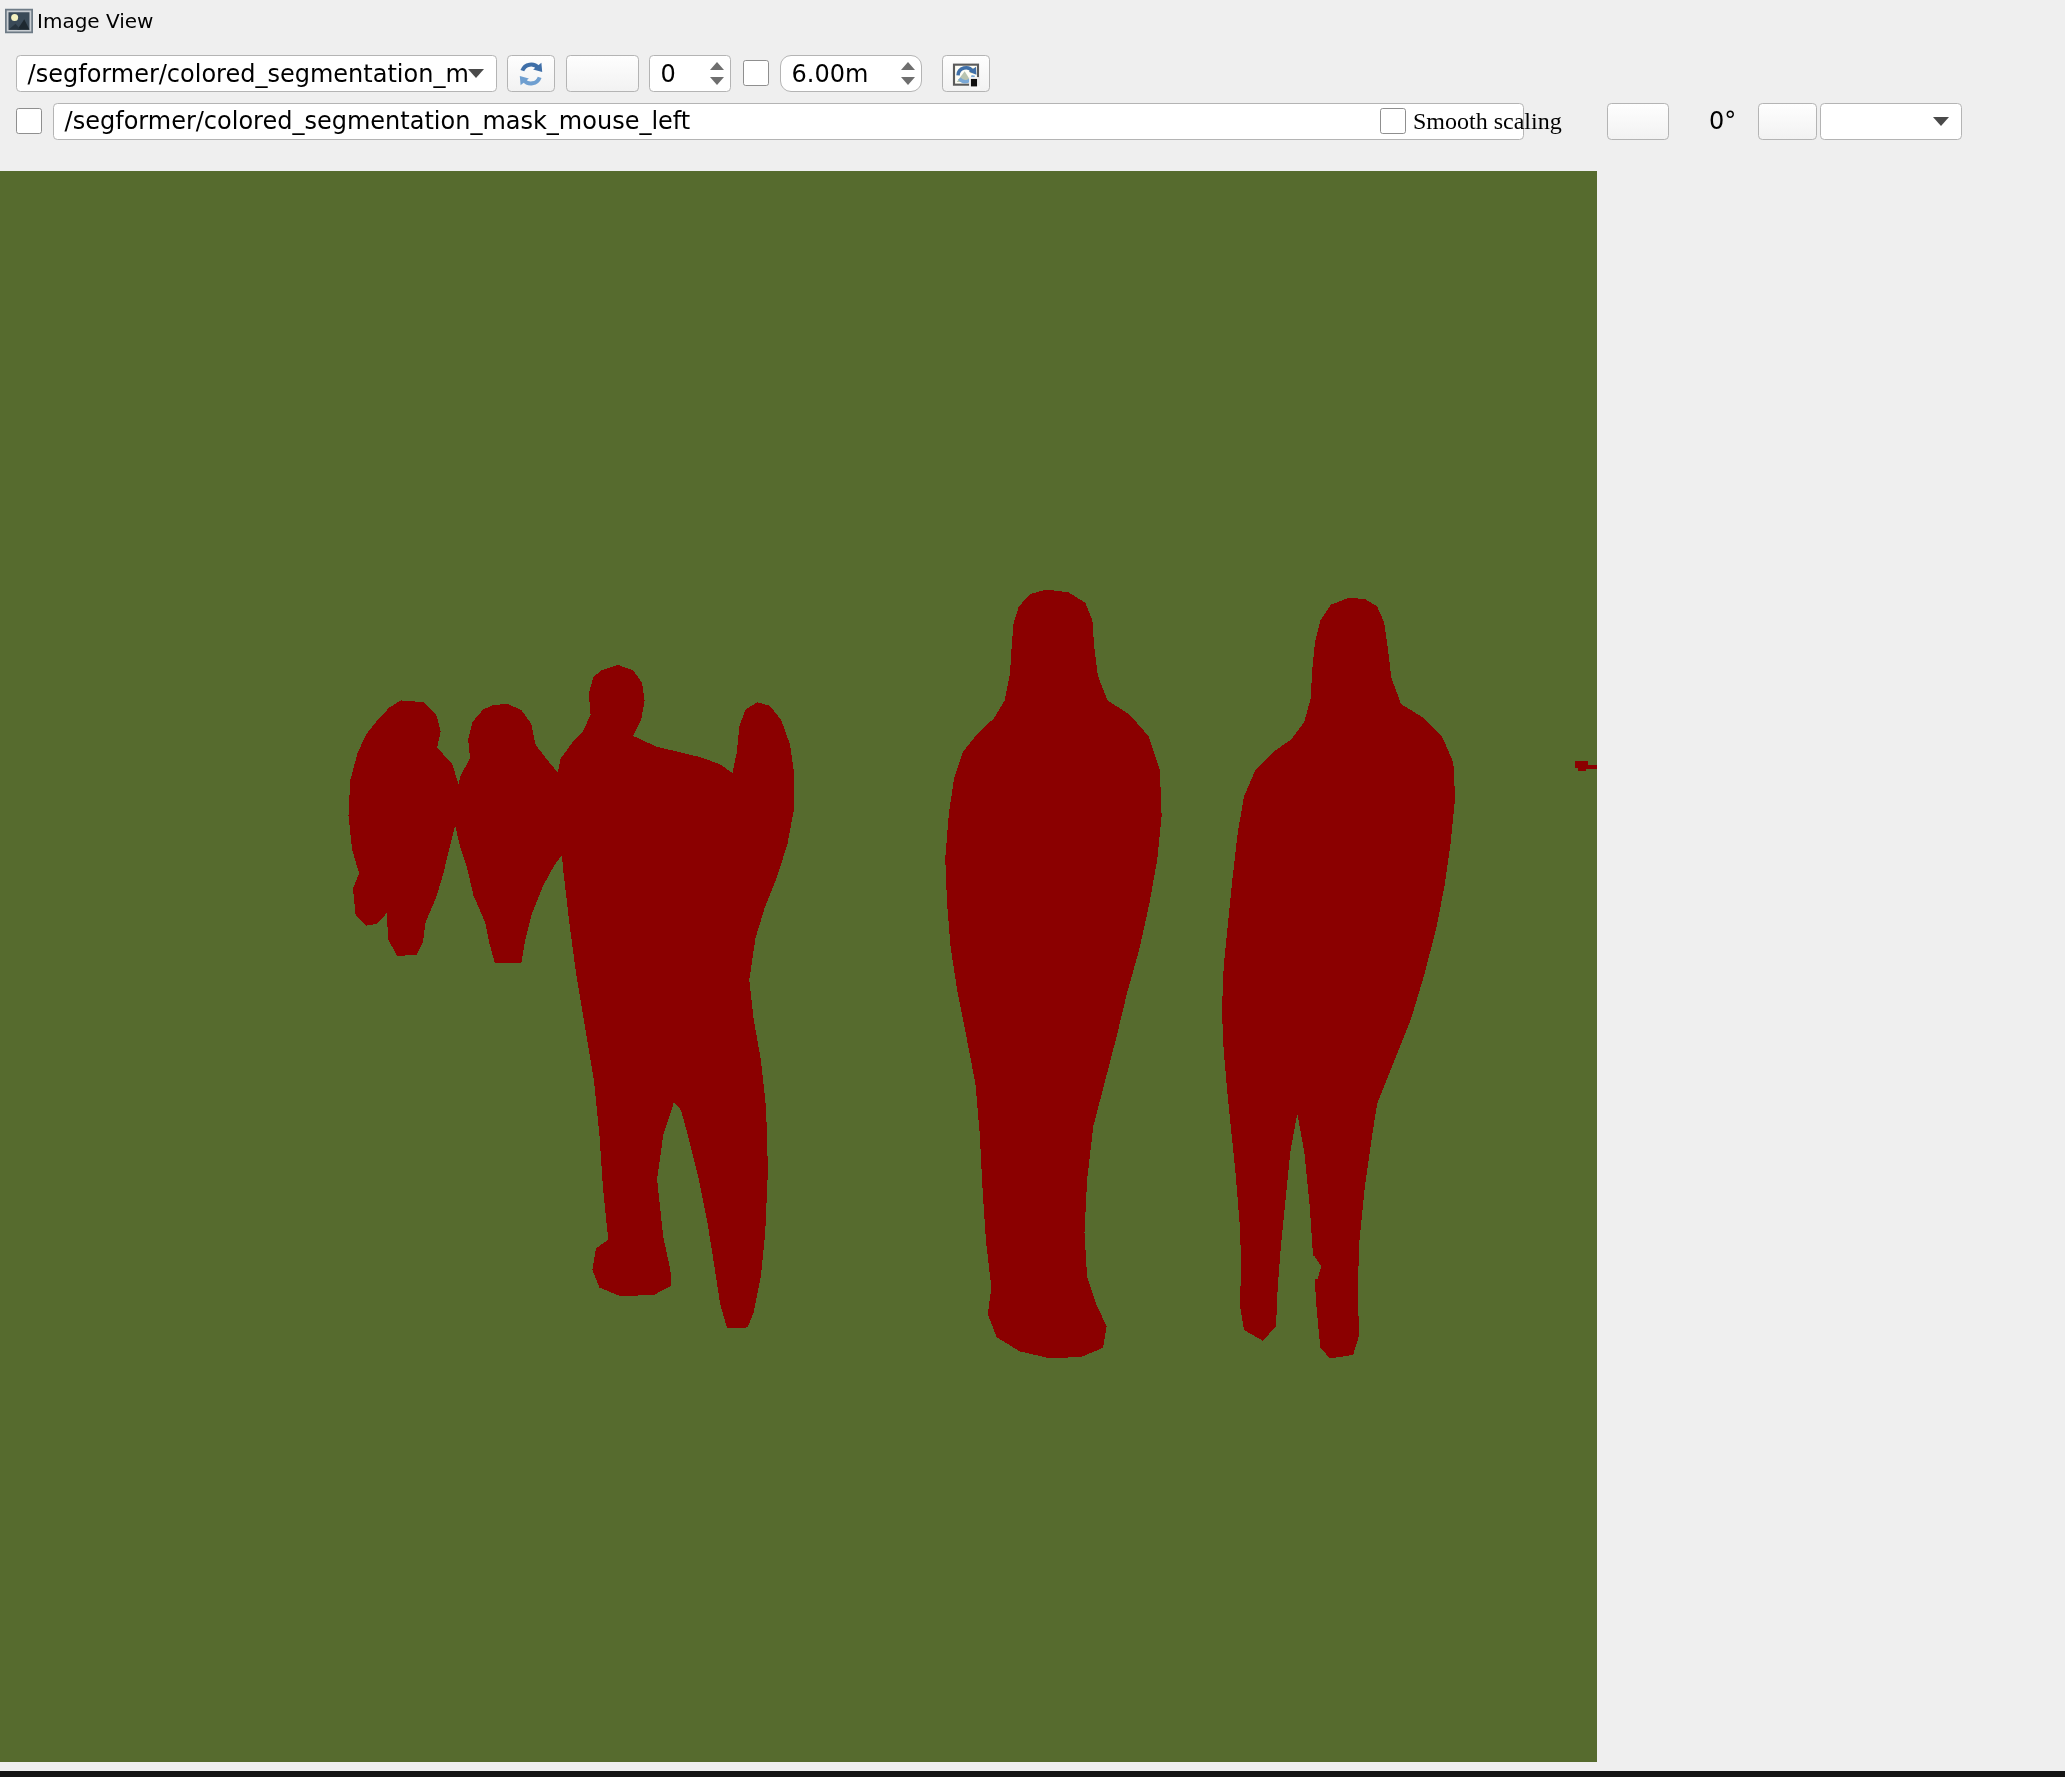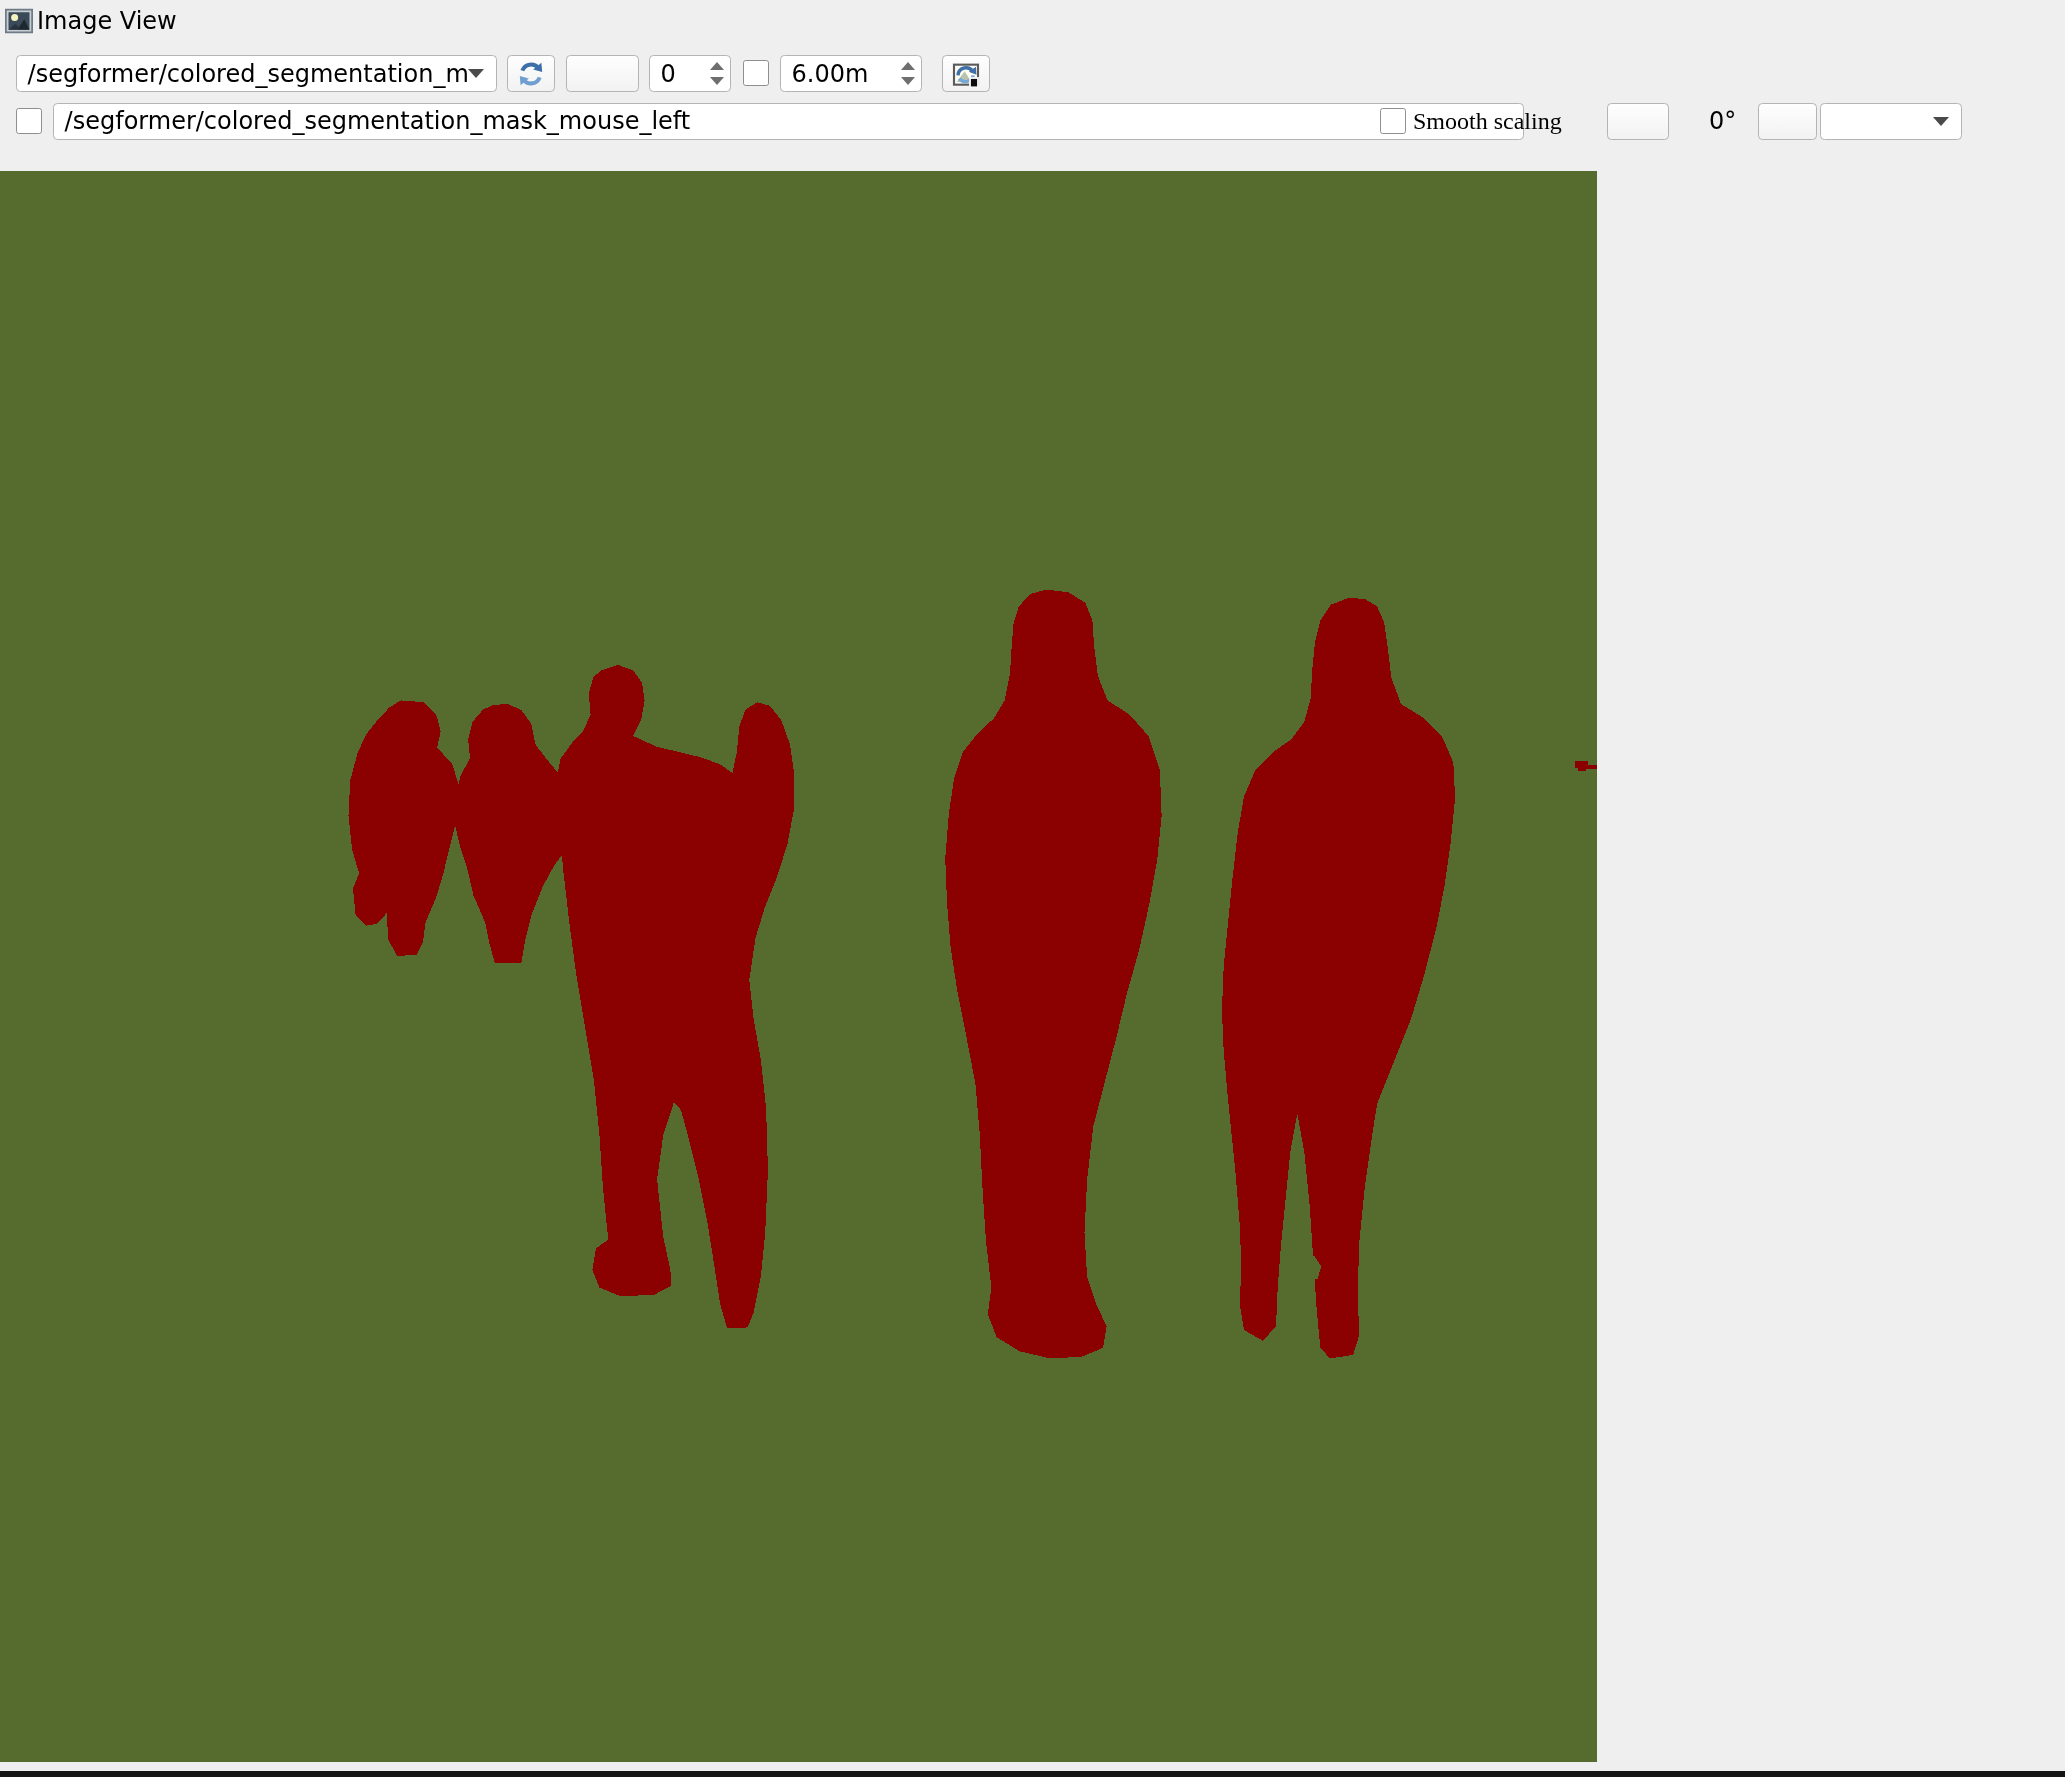--- a/index.html
+++ b/index.html
@@ -8,21 +8,21 @@
     position: relative;
     background: #efefef;
     font-family: "DejaVu Sans", "Liberation Sans", sans-serif;
     color: #000;
     overflow: hidden;
   }
   .abs { position: absolute; }
 
   
   #title-icon { left: 5.3px; top: 7px; width: 28px; height: 28px; }
-  #title-text { left: 37px; top: 5.3px; height: 32px; line-height: 32px; font-size: 24px; }
+  #title-text { left: 37px; top: 5.3px; height: 32px; line-height: 32px; font-size: 20px; }
 
   
   .ctl {
     background: #ffffff;
     border: 1.8px solid #b4b4b4;
     border-radius: 4.4px;
   }
   .btn {
     background: linear-gradient(#fefefe, #f2f2f2);
     border: 1.8px solid #b4b4b4;
@@ -56,21 +56,21 @@
     align-items: center; justify-content: center; gap: 6.2px; }
   .tri-up { width: 0; height: 0;
     border-left: 7px solid transparent; border-right: 7px solid transparent;
     border-bottom: 8px solid #6e6e6e; }
   .tri-down { width: 0; height: 0;
     border-left: 7px solid transparent; border-right: 7px solid transparent;
     border-top: 8px solid #6e6e6e; }
 
   #queue-spinbox { left: 649px; top: 55px; width: 82px; height: 37px; }
   #range-checkbox { left: 743px; top: 60px; }
-  #range-spinbox { left: 780px; top: 55px; width: 142px; height: 37px; }
+  #range-spinbox { left: 780px; top: 55px; width: 142px; height: 37px; border-radius: 11px; }
   #save-button { left: 942px; top: 55px; width: 48px; height: 37px; }
 
   
   #mouse-checkbox { left: 16px; top: 108px; }
   #mouse-topic-field { left: 53px; top: 103px; width: 1471px; height: 37px;
     font-size: 24px; line-height: 34px; padding-left: 10.6px; white-space: nowrap;
     overflow: hidden; }
   #smooth-checkbox { left: 1380px; top: 108px; }
   #smooth-label { left: 1413px; top: 103px; font-family: Liberation Serif, serif; }
   #blank-button-2 { left: 1607px; top: 103px; width: 62px; height: 37px; }

